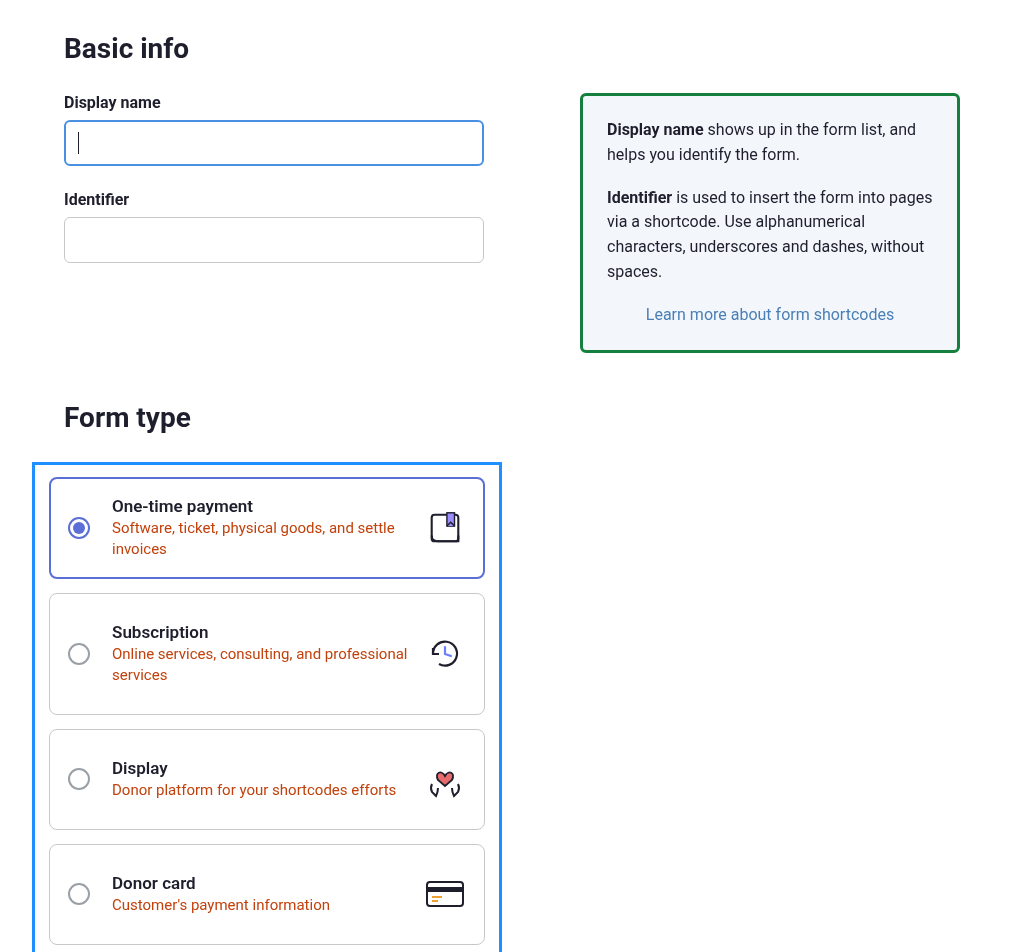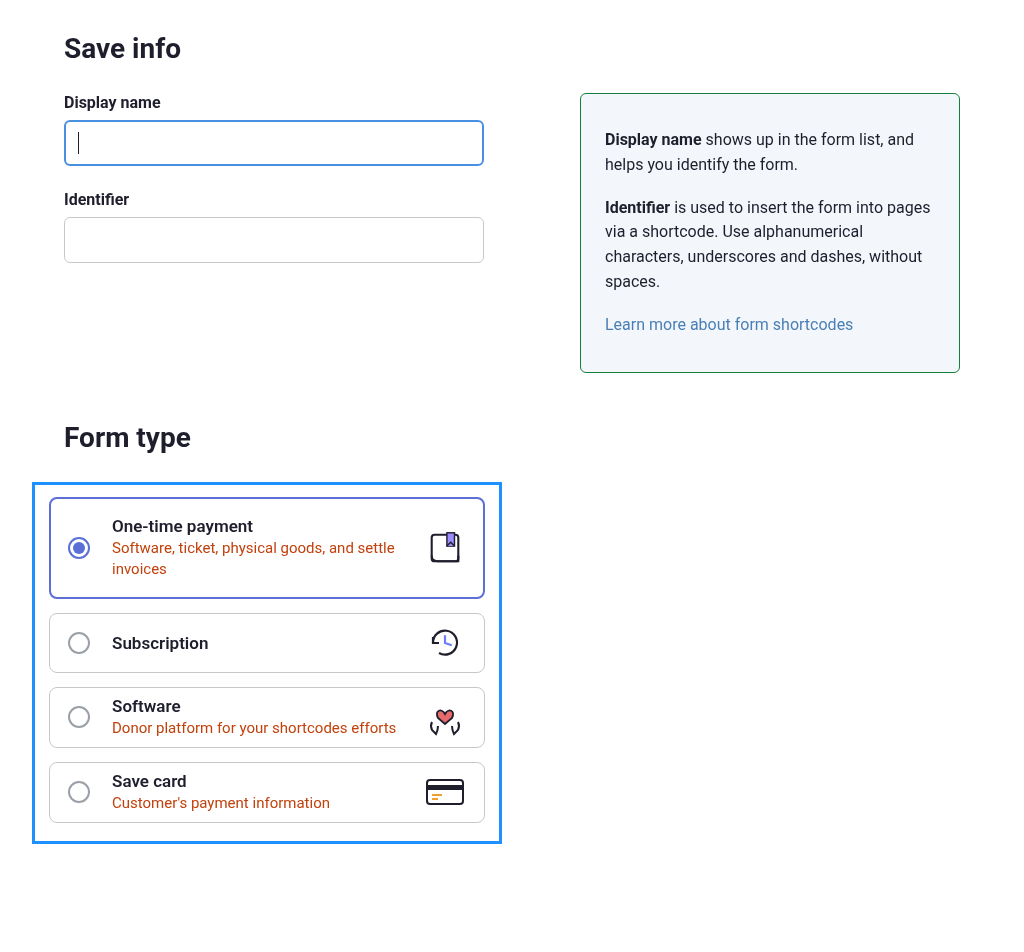--- a/index.html
+++ b/index.html
@@ -38,51 +38,51 @@
   padding: 8px 12px;
   font-size: 16px;
   outline: none;
 }
 .text-input.focused {
   border: 2px solid #4a90e2;
 }
 .field-block { margin-bottom: 24px; }
 
 .info-box {
-  border: 1px solid #15803d;
+  border: 3px solid #15803d;
   background: #f3f7fc;
   border-radius: 6px;
-  padding: 34px 24px;
+  padding: 22px 24px;
   font-size: 16px;
   line-height: 1.55;
   color: #1e1e2d;
 }
 .info-box p { margin-bottom: 18px; }
-.info-box p:last-child { margin-bottom: 0; }
+.info-box p:last-child { margin-bottom: 0; text-align: center; }
 .info-box .lbl { font-weight: 700; }
 .info-link {
   color: #4a7fb5;
   text-decoration: none;
 }
 
 .section2 { margin-top: 48px; }
 
 .highlight-box {
   border: 3px solid #1e90ff;
   padding: 12px 14px 18px 14px;
   width: 470px;
   margin-left: -32px;
 }
 
 .radio-card {
   display: flex;
   align-items: center;
   border: 1px solid #c6c9cc;
   border-radius: 8px;
-  padding: 8px 18px;
+  padding: 28px 18px;
   margin-bottom: 14px;
   cursor: pointer;
   background: #fff;
 }
 .radio-card:last-child { margin-bottom: 0; }
 .radio-card.selected {
   border: 2px solid #5b6fd6;
   padding: 17px 17px;
 }
 .radio-outer {
@@ -131,21 +131,21 @@
   display: inline-block;
   width: 1px;
   height: 22px;
   background: #1e1e2d;
   vertical-align: middle;
 }
 </style>
 </head>
 <body>
 
-<h2 class="section-title">Save info</h2>
+<h2 class="section-title">Basic info</h2>
 
 <div class="row">
   <div class="left-col">
     <div class="field-block">
       <div class="field-label">Display name</div>
       <div class="text-input focused" style="display:flex;align-items:center;">
         <span class="cursor-caret"></span>
       </div>
     </div>
     <div class="field-block">
@@ -189,49 +189,50 @@
           <rect x="22" y="4" width="8" height="14" fill="#9b8cff" stroke="#1e1e2d" stroke-width="1.5"></rect>
           <path d="M22 18 L26 14 L30 18" fill="#9b8cff" stroke="#1e1e2d" stroke-width="1.5"></path>
         </svg>
       </div>
     </div>
 
     <div class="radio-card">
       <div class="radio-outer"></div>
       <div class="radio-text">
         <div class="radio-title">Subscription</div>
+        <div class="radio-desc">Online services, consulting, and professional services</div>
       </div>
       <div class="radio-icon">
         <svg width="40" height="40" viewBox="0 0 40 40" fill="none">
           <path d="M8 20 A12 12 0 1 1 14 30" stroke="#1e1e2d" stroke-width="2.2" fill="none"></path>
           <path d="M8 14 L8 20 L14 20" stroke="#1e1e2d" stroke-width="2.2" fill="none"></path>
           <path d="M20 13 L20 20 L26 22" stroke="#6b7fff" stroke-width="2.2" fill="none" stroke-linecap="round"></path>
         </svg>
       </div>
     </div>
 
     <div class="radio-card">
       <div class="radio-outer"></div>
       <div class="radio-text">
-        <div class="radio-title">Software</div>
+        <div class="radio-title">Display</div>
         <div class="radio-desc">Donor platform for your shortcodes efforts</div>
       </div>
       <div class="radio-icon">
         <svg width="42" height="42" viewBox="0 0 42 42" fill="none">
           <path d="M21 18 C18 12 10 14 14 22 L21 28 L28 22 C32 14 24 12 21 18 Z" fill="#e86b6b" stroke="#1e1e2d" stroke-width="1.8"></path>
           <path d="M8 26 Q6 30 8 34 L12 38 Q14 34 14 30" stroke="#1e1e2d" stroke-width="2" fill="none"></path>
           <path d="M34 26 Q36 30 34 34 L30 38 Q28 34 28 30" stroke="#1e1e2d" stroke-width="2" fill="none"></path>
         </svg>
       </div>
     </div>
 
     <div class="radio-card">
       <div class="radio-outer"></div>
       <div class="radio-text">
-        <div class="radio-title">Save card</div>
+        <div class="radio-title">Donor card</div>
         <div class="radio-desc">Customer's payment information</div>
       </div>
       <div class="radio-icon">
         <svg width="42" height="32" viewBox="0 0 42 32" fill="none">
           <rect x="3" y="4" width="36" height="24" rx="3" stroke="#1e1e2d" stroke-width="2" fill="#fff"></rect>
           <rect x="3" y="9" width="36" height="5" fill="#1e1e2d"></rect>
           <line x1="8" y1="19" x2="18" y2="19" stroke="#f0a030" stroke-width="2"></line>
           <line x1="8" y1="23" x2="14" y2="23" stroke="#f0a030" stroke-width="2"></line>
         </svg>
       </div>

